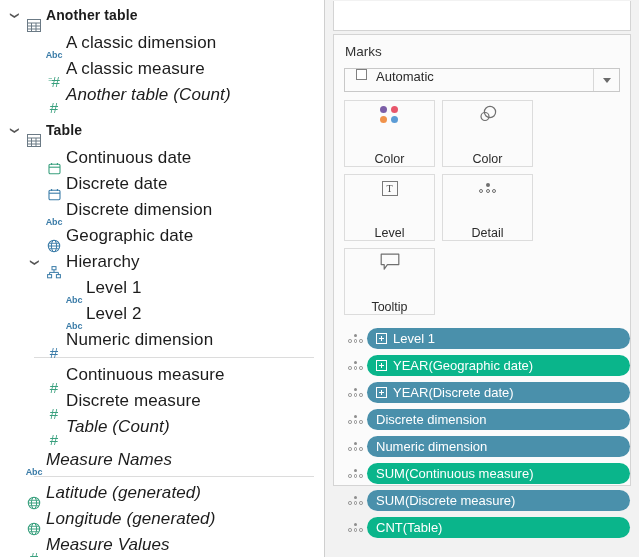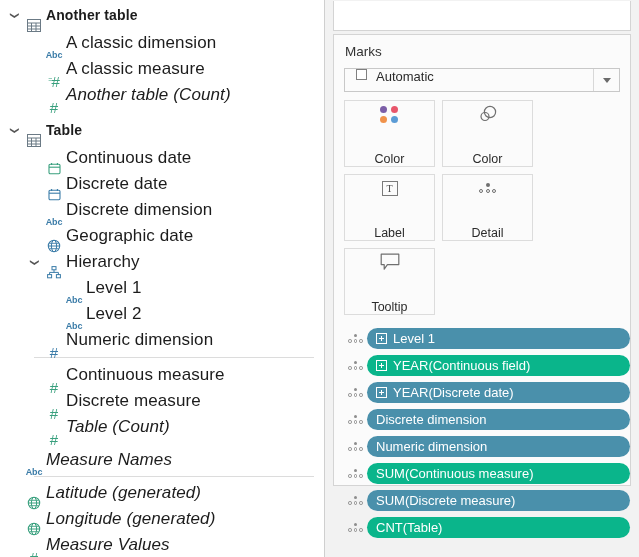--- a/index.html
+++ b/index.html
@@ -497,21 +497,21 @@
                 <circle cx="13" cy="8" r="5.6" fill="none" stroke="#6f6f6f" stroke-width="1.2"></circle>
                 <circle cx="8" cy="12.5" r="4" fill="none" stroke="#6f6f6f" stroke-width="1.2"></circle>
               </svg>
             </div>
             <div class="mtxt">Color</div>
           </div>
           <div class="mbtn">
             <div class="mico">
               <span class="label-box">T</span>
             </div>
-            <div class="mtxt">Label</div>
+            <div class="mtxt">Level</div>
           </div>
           <div class="mbtn">
             <div class="mico">
               <span class="detail-ico">
                 <span class="d-top"></span>
                 <span class="d-row">
                   <i></i>
                   <i></i>
                   <i></i>
                 </span>
@@ -548,21 +548,21 @@
             <span class="pill-handle">
               <span class="h-top"></span>
               <span class="h-row">
                 <i></i>
                 <i></i>
                 <i></i>
               </span>
             </span>
             <div class="pill continuous">
               <span class="expand-box"></span>
-              <span class="pill-txt">YEAR(Continuous field)</span>
+              <span class="pill-txt">YEAR(Geographic date)</span>
             </div>
           </div>
           <div class="pill-row">
             <span class="pill-handle">
               <span class="h-top"></span>
               <span class="h-row">
                 <i></i>
                 <i></i>
                 <i></i>
               </span>

